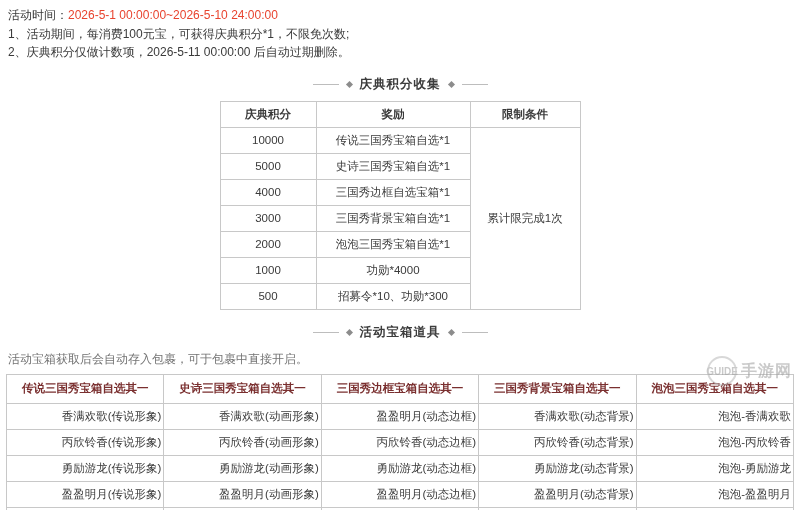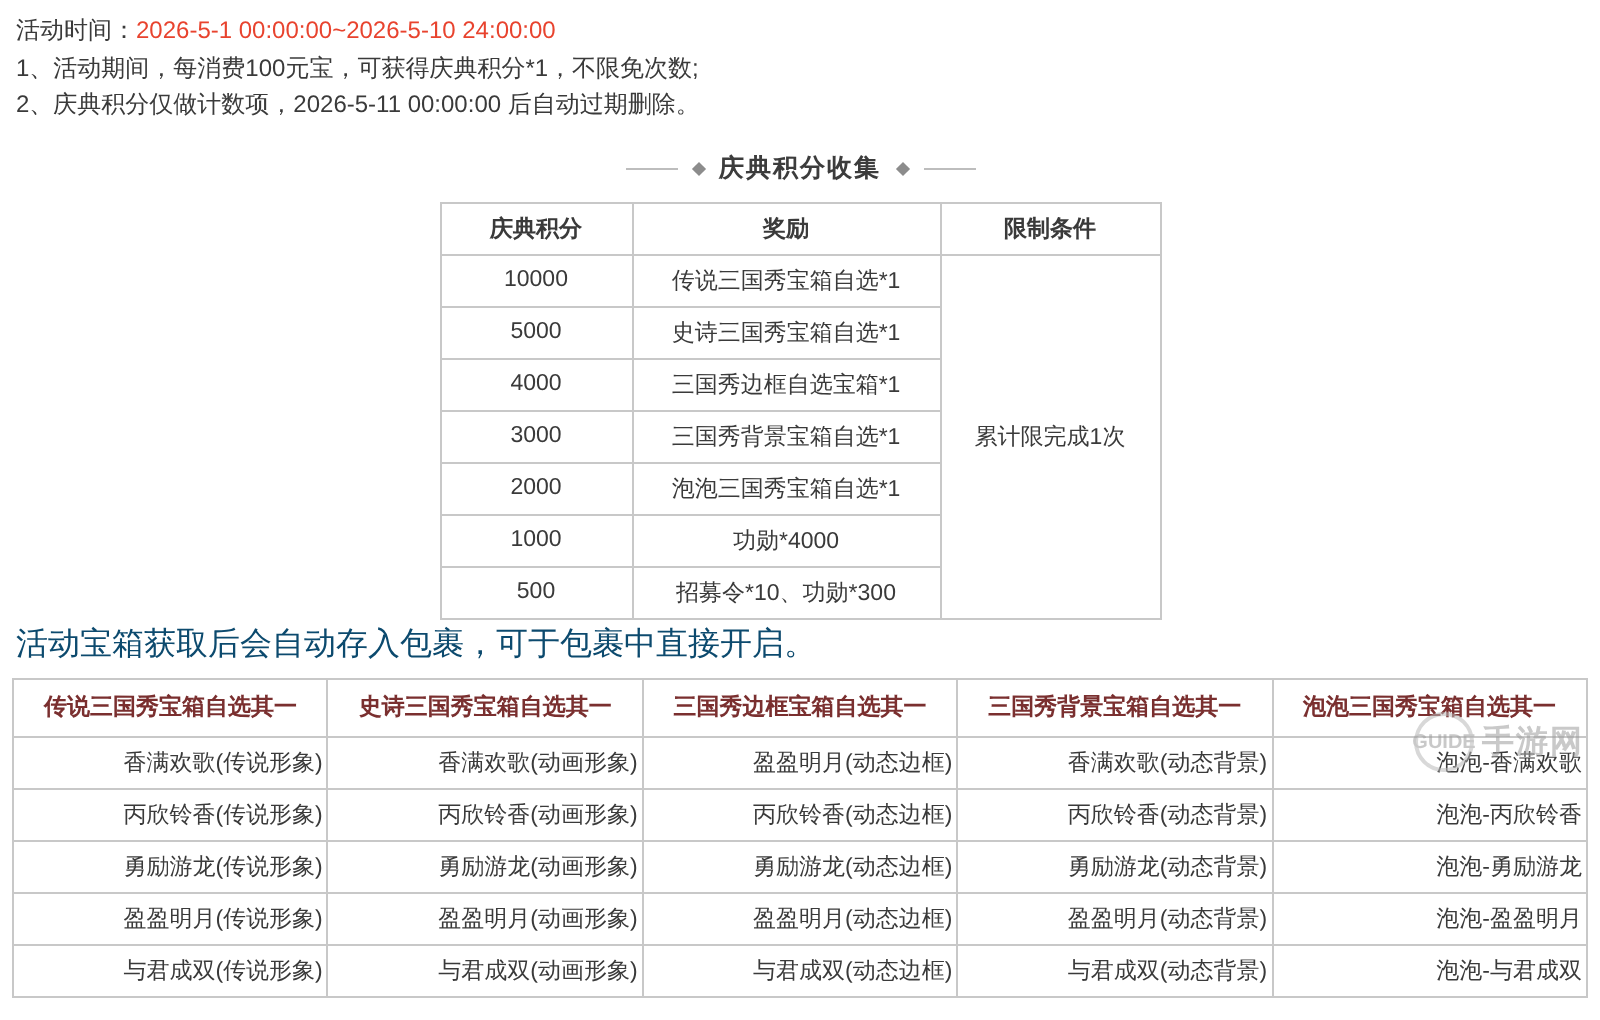--- a/index.html
+++ b/index.html
@@ -89,22 +89,22 @@
     font-weight: bold;
     background: #ffffff;
   }
   table.score col.c1 { width: 96px; }
   table.score col.c2 { width: 154px; }
   table.score col.c3 { width: 110px; }
 
   
   .box-note {
     padding: 2px 24px 6px 8px;
-    font-size: 16px;
-    color: #0c4a6e;
+    font-size: 12px;
+    color: #737373;
   }
 
   
   .items-wrap {
     padding: 0 6px;
   }
   table.items {
     border-collapse: collapse;
     width: 788px;
     table-layout: fixed;
@@ -220,20 +220,27 @@
           <td>功勋*4000</td>
         </tr>
         <tr>
           <td>500</td>
           <td>招募令*10、功勋*300</td>
         </tr>
       </tbody>
     </table>
   </div>
 
+  <div class="section-head">
+    <span class="head-rule"></span>
+    <span class="diamond"></span>
+    <span class="title">活动宝箱道具</span>
+    <span class="diamond"></span>
+    <span class="head-rule"></span>
+  </div>
 
   <div class="box-note">活动宝箱获取后会自动存入包裹，可于包裹中直接开启。</div>
 
   <div class="items-wrap">
     <table class="items">
       <colgroup>
           <col>
           <col>
           <col>
           <col>

